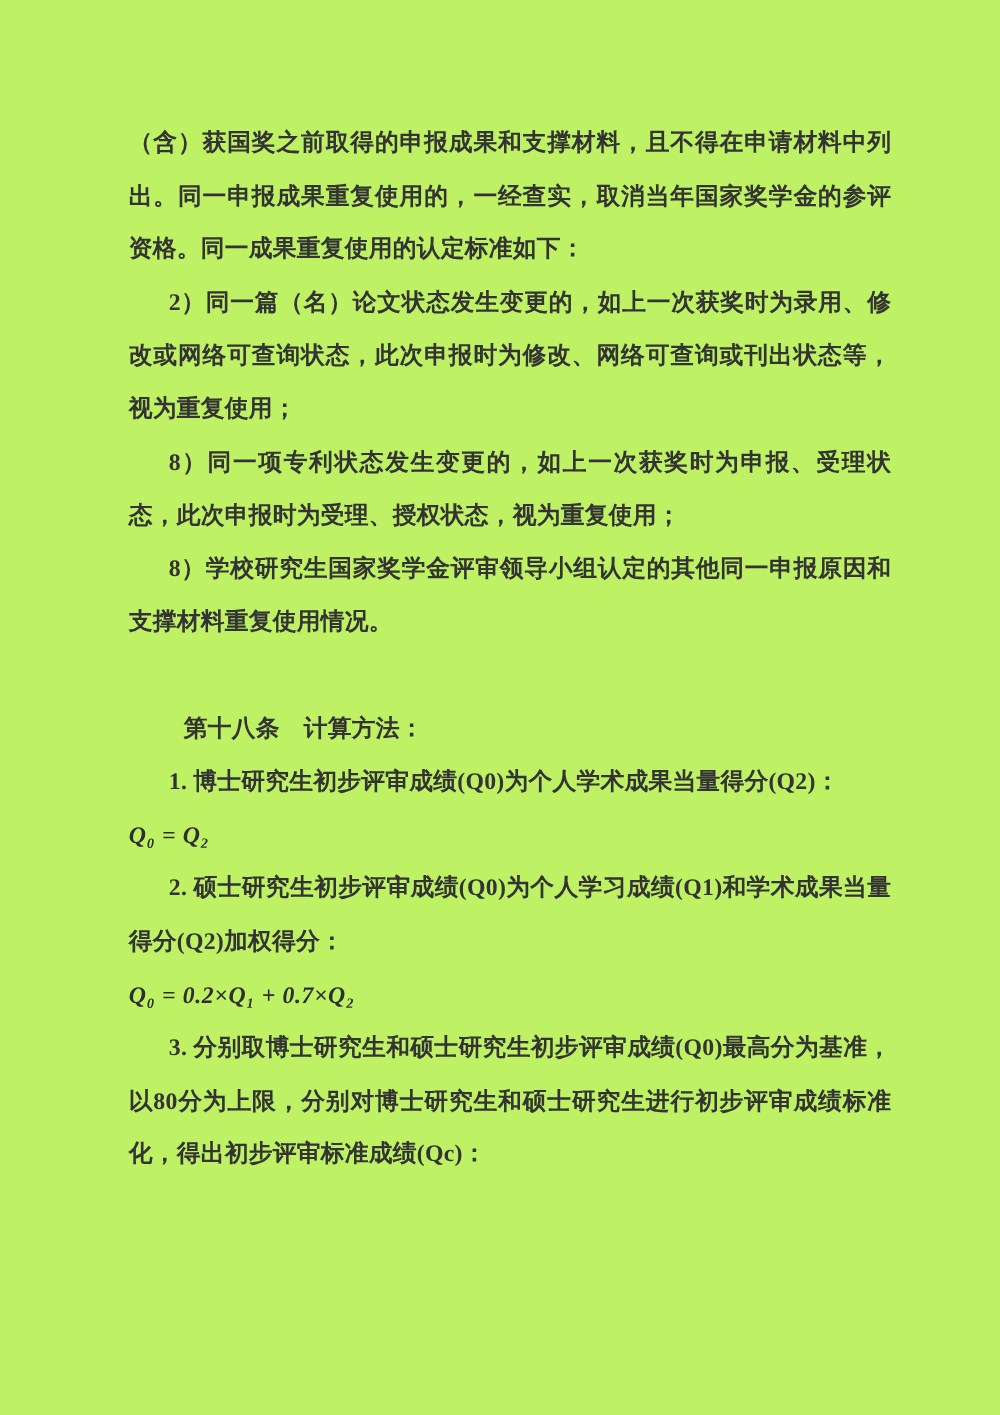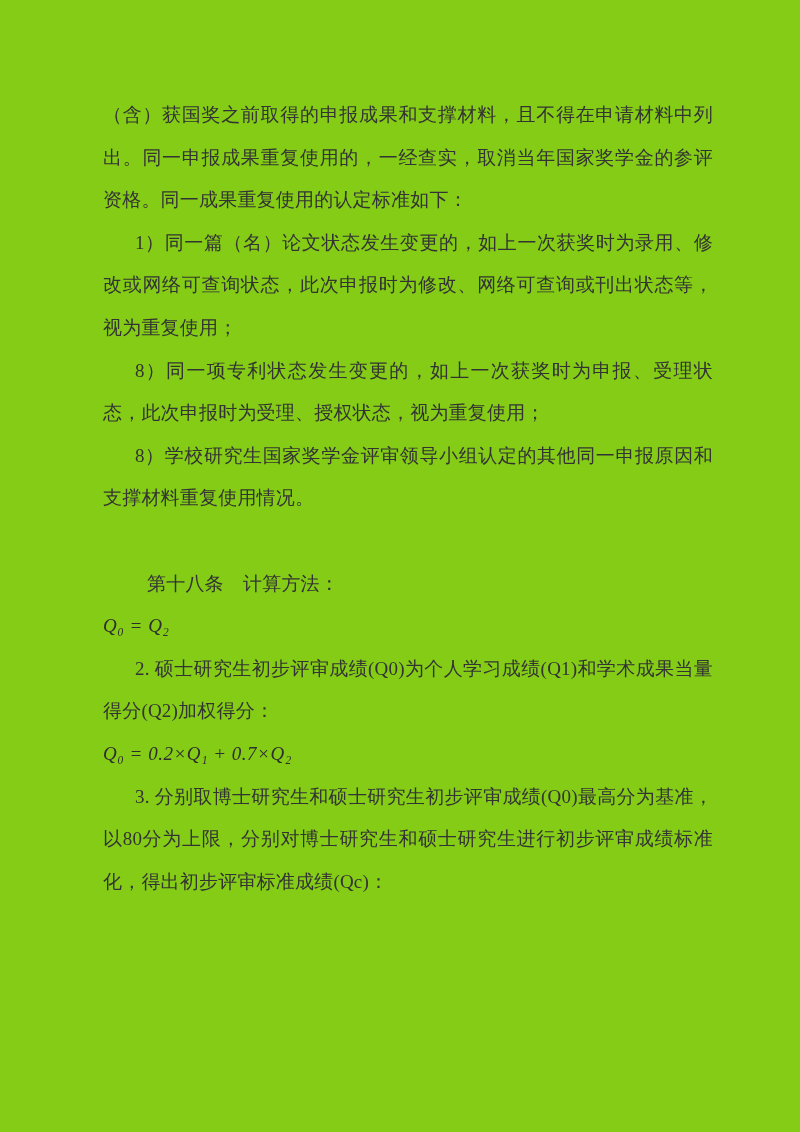--- a/index.html
+++ b/index.html
@@ -4,23 +4,24 @@
 <style>
   html, body {
     margin: 0;
     padding: 0;
     background: #ffffff;
   }
   .page {
     position: relative;
     width: 800px;
     height: 1132px;
-    background: #84cc16;
+    background: #bef264;
     overflow: hidden;
     font-family: "Liberation Serif", "DejaVu Serif", serif;
+    font-weight: bold;
   }
   .content {
     position: absolute;
     left: 103px;
     top: 94px;
     width: 610px;
     color: #333333;
     font-size: 19px;
     line-height: 42.6px;
     letter-spacing: 0.2px;
@@ -46,31 +47,32 @@
   }
 </style>
 </head>
 <body>
 
 <div class="page">
   <div class="content">
 
     <p class="para">（含）获国奖之前取得的申报成果和支撑材料，且不得在申请材料中列出。同一申报成果重复使用的，一经查实，取消当年国家奖学金的参评资格。同一成果重复使用的认定标准如下：</p>
 
-    <p class="para indent-item">1）同一篇（名）论文状态发生变更的，如上一次获奖时为录用、修改或网络可查询状态，此次申报时为修改、网络可查询或刊出状态等，视为重复使用；</p>
+    <p class="para indent-item">2）同一篇（名）论文状态发生变更的，如上一次获奖时为录用、修改或网络可查询状态，此次申报时为修改、网络可查询或刊出状态等，视为重复使用；</p>
 
     <p class="para indent-item">8）同一项专利状态发生变更的，如上一次获奖时为申报、受理状态，此次申报时为受理、授权状态，视为重复使用；</p>
 
 
     <p class="para indent-item">8）学校研究生国家奖学金评审领导小组认定的其他同一申报原因和支撑材料重复使用情况。</p>
 
     <div class="spacer"></div>
 
     <p class="para indent-head">第十八条　计算方法：</p>
 
+    <p class="para indent-item">1. 博士研究生初步评审成绩(Q0)为个人学术成果当量得分(Q2)：</p>
 
     <p class="formula">Q₀ = Q₂</p>
 
     <p class="para indent-item">2. 硕士研究生初步评审成绩(Q0)为个人学习成绩(Q1)和学术成果当量得分(Q2)加权得分：</p>
 
     <p class="formula">Q₀ = 0.2×Q₁ + 0.7×Q₂</p>
 
     <p class="para indent-item">3. 分别取博士研究生和硕士研究生初步评审成绩(Q0)最高分为基准，以80分为上限，分别对博士研究生和硕士研究生进行初步评审成绩标准化，得出初步评审标准成绩(Qc)：</p>
 
   </div>

